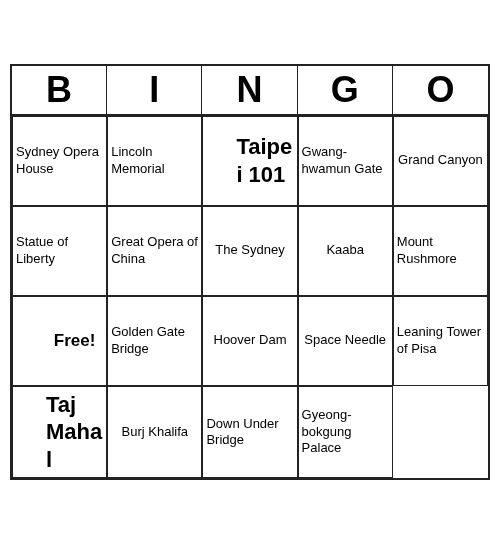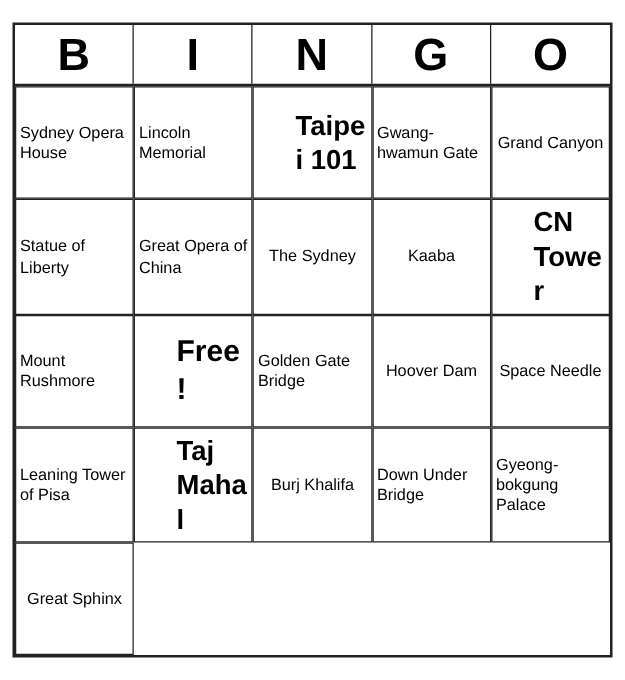--- a/index.html
+++ b/index.html
@@ -47,21 +47,21 @@
       font-size: 13px;
       line-height: 1.25;
       word-break: break-word;
     }
     .bingo-cell.large-text {
       font-size: 22px;
       font-weight: bold;
       padding-left: 33px;
     }
     .bingo-cell.free {
-      font-size: 24px;
+      font-size: 17px;
       font-weight: bold;
     }
     .bingo-cell:nth-child(5n) { border-right: 1px solid #222; }
     .bingo-grid .bingo-cell { border: 1px solid #222; }
   </style>
 </head>
 <body>
 
 <div class="bingo-card">
   <div class="bingo-header">
@@ -74,26 +74,24 @@
   <div class="bingo-grid">
   <div class="bingo-cell">Sydney Opera House</div>
       <div class="bingo-cell">Lincoln Memorial</div>
       <div class="bingo-cell large-text">Taipei 101</div>
       <div class="bingo-cell">Gwang-hwamun Gate</div>
       <div class="bingo-cell">Grand Canyon</div>
       <div class="bingo-cell">Statue of Liberty</div>
       <div class="bingo-cell">Great Opera of China</div>
       <div class="bingo-cell">The Sydney</div>
       <div class="bingo-cell">Kaaba</div>
-      <div class="bingo-cell large-text">CN Tower</div>
       <div class="bingo-cell">Mount Rushmore</div>
       <div class="bingo-cell large-text free">Free!</div>
       <div class="bingo-cell">Golden Gate Bridge</div>
       <div class="bingo-cell">Hoover Dam</div>
       <div class="bingo-cell">Space Needle</div>
       <div class="bingo-cell">Leaning Tower of Pisa</div>
       <div class="bingo-cell large-text">Taj Mahal</div>
       <div class="bingo-cell">Burj Khalifa</div>
       <div class="bingo-cell">Down Under Bridge</div>
       <div class="bingo-cell">Gyeong-bokgung Palace</div>
-      <div class="bingo-cell">Great Sphinx</div>
     </div>
 </div>
 
 </body></html>

